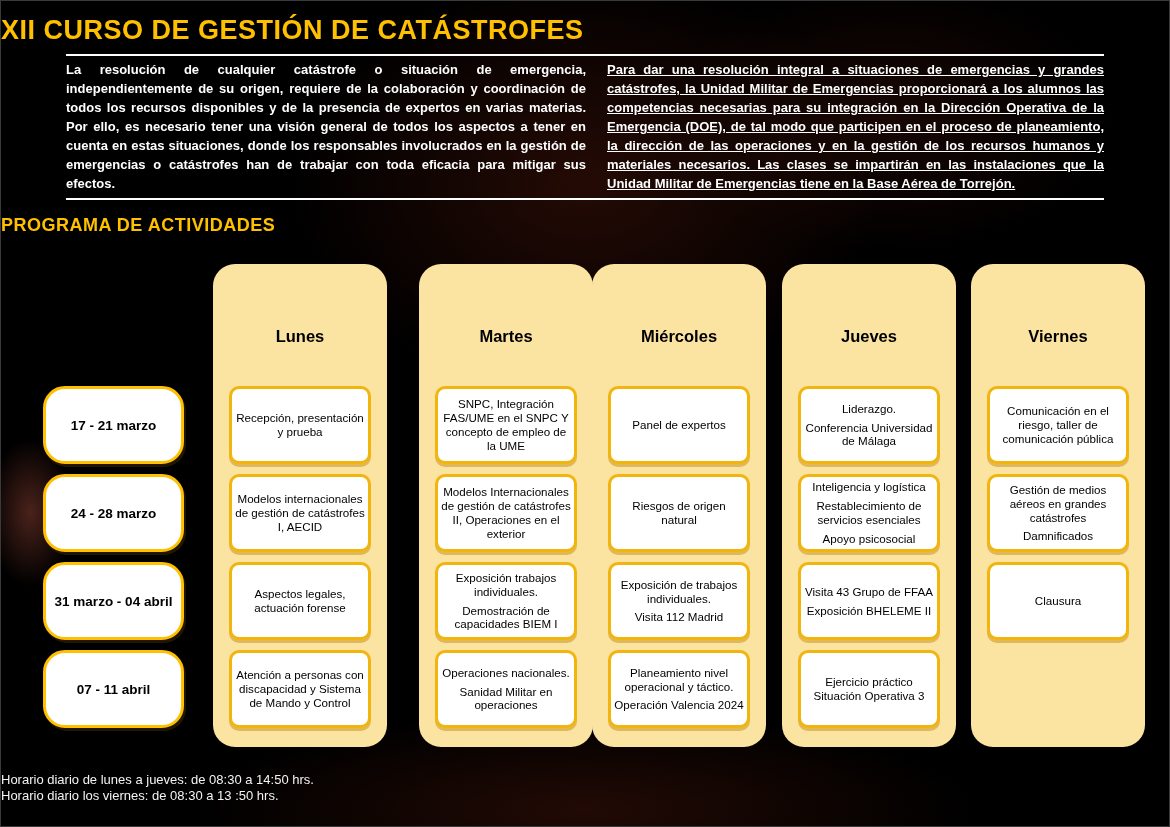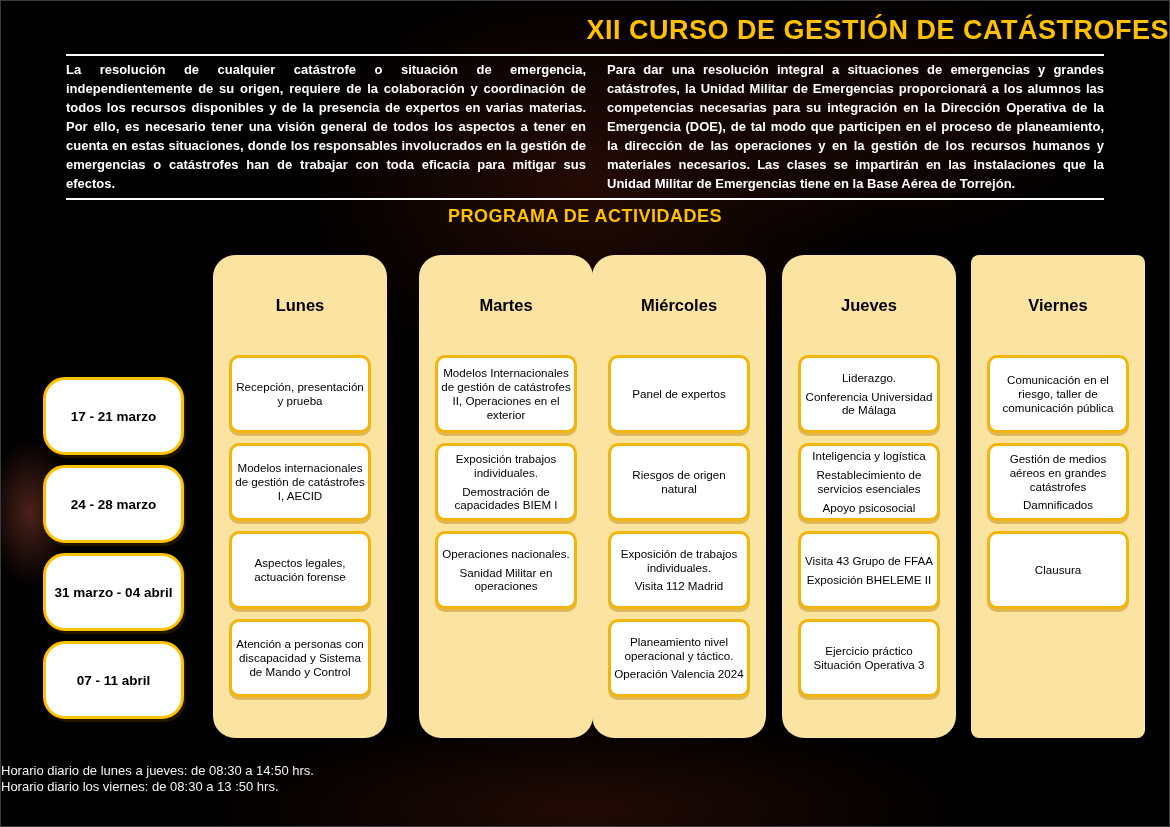--- a/index.html
+++ b/index.html
@@ -15,21 +15,21 @@
     background:
       radial-gradient(ellipse 420px 300px at 50% 22%, rgba(92,26,12,0.40), transparent 70%),
       radial-gradient(ellipse 55px 95px at 2.5% 62%, rgba(135,62,48,0.55), transparent 78%),
       radial-gradient(ellipse 520px 130px at 50% 98%, rgba(75,22,10,0.45), transparent 75%),
       radial-gradient(ellipse 300px 180px at 76% 14%, rgba(70,20,10,0.35), transparent 75%),
       #000;
     color:var(--body-text,#fff);
   }
   .title{
     margin:14px 0 0;
-    text-align:right;
+    text-align:left;
     font-size:27px;
     font-weight:bold;
     letter-spacing:.5px;
     color:var(--accent-gold,#FFC000);
   }
   .rule{
     height:2px;background:#fff;
     margin:8px 65px 0;
   }
   .intro{
@@ -37,25 +37,25 @@
     padding:4px 65px 0;
   }
   .intro-col{
     margin:0;
     font-size:13px;line-height:19px;
     font-weight:bold;
     text-align:justify;
     color:var(--body-text,#fff);
   }
   .intro-col.left{width:520px;}
-  .intro-col.right{width:497px;}
+  .intro-col.right{width:497px;text-decoration:underline;}
   .rule.mid{margin-top:5px;}
   .program-heading{
-    margin:6px 0 0;
-    text-align:center;
+    margin:15px 0 0;
+    text-align:left;
     font-size:18px;font-weight:bold;
     letter-spacing:.5px;
     color:var(--accent-gold,#FFC000);
   }
   .schedule{
     position:relative;
     margin-top:28px;
     height:483px;
   }
   .weeks{
@@ -77,23 +77,23 @@
     position:absolute;top:0;
     width:174px;height:483px;
     background:var(--column-cream,#FBE3A1);
     border-radius:22px;
     box-sizing:border-box;
   }
   .day-col:nth-child(1){left:212px;}
   .day-col:nth-child(2){left:418px;}
   .day-col:nth-child(3){left:591px;}
   .day-col:nth-child(4){left:781px;}
-  .day-col:nth-child(5){left:970px;border-radius:8px;}
+  .day-col:nth-child(5){left:970px;}
   .day-header{
-    height:100px;
+    height:100px;padding-top:22px;
     display:flex;align-items:center;justify-content:center;
     font-size:16.5px;font-weight:bold;color:#000;
   }
   .cell{
     box-sizing:border-box;
     height:78px;
     margin:0 16px 10px;
     background:var(--card-background,#fff);
     border:3px solid var(--cell-border-gold,#F2B50E);
     border-radius:10px;
@@ -153,20 +153,23 @@
           <div class="cell">
             <p>Aspectos legales, actuación forense</p>
           </div>
           <div class="cell">
             <p>Atención a personas con discapacidad y Sistema de Mando y Control</p>
           </div>
         </div>
         <div class="day-col">
           <div class="day-header">Martes</div>
           <div class="cell">
+            <p>SNPC, Integración FAS/UME en el SNPC Y concepto de empleo de la UME</p>
+          </div>
+          <div class="cell">
             <p>Modelos Internacionales de gestión de catástrofes II, Operaciones en el exterior</p>
           </div>
           <div class="cell">
             <p>Exposición trabajos individuales.</p>
             <p>Demostración de capacidades BIEM I</p>
           </div>
           <div class="cell">
             <p>Operaciones nacionales.</p>
             <p>Sanidad Militar en operaciones</p>
           </div>

